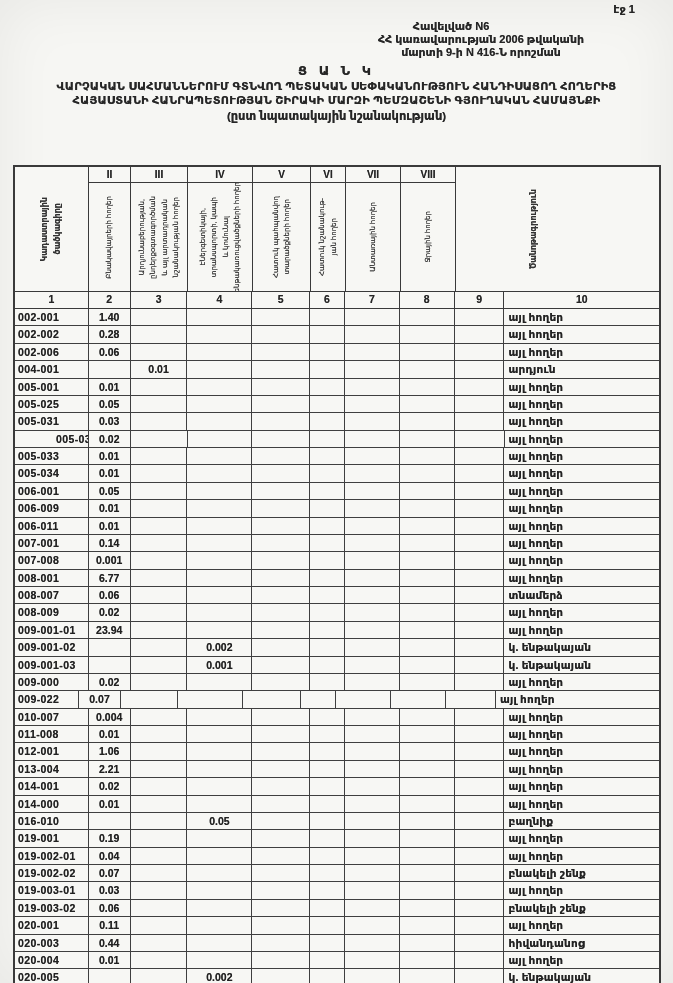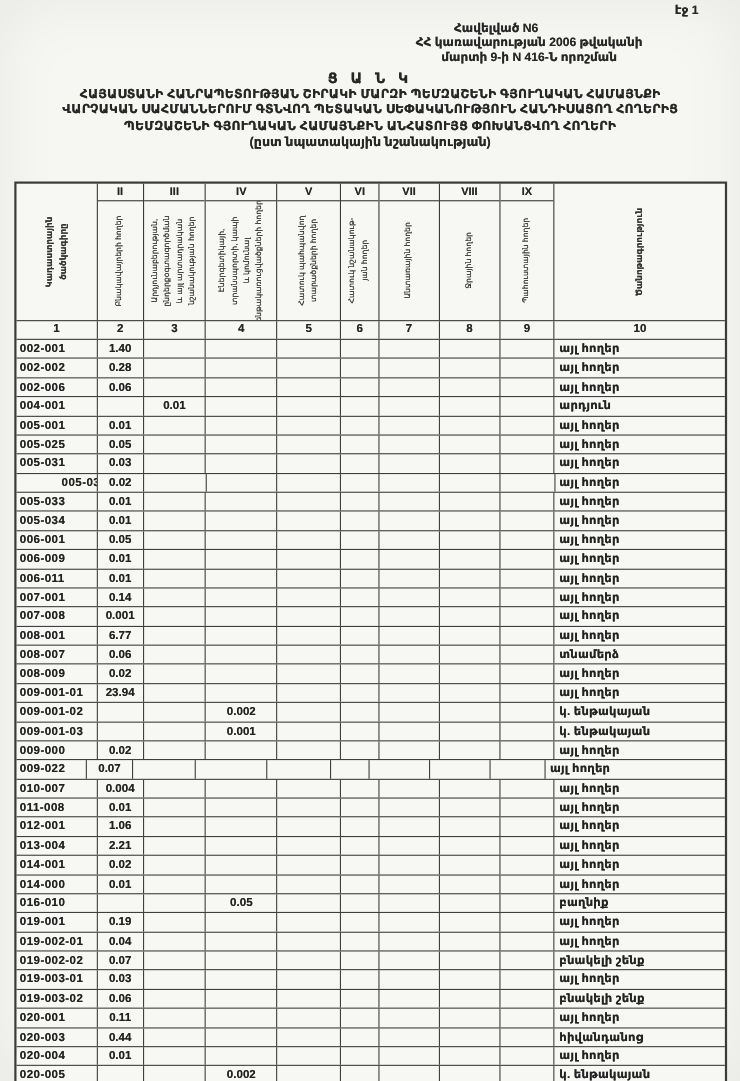--- a/index.html
+++ b/index.html
@@ -91,23 +91,22 @@
   <div class="page-label scan-text">էջ 1</div>
 
   <div class="appendix scan-text">
     <div>Հավելված N6</div>
     <div>ՀՀ կառավարության 2006 թվականի</div>
     <div>մարտի 9-ի N 416-Ն որոշման</div>
   </div>
 
   <div class="title-block scan-text">
     <div class="title-main">Ց Ա Ն Կ</div>
+    <div class="title-line">ՎԱՐՉԱԿԱՆ ՍԱՀՄԱՆՆԵՐՈՒՄ ԳՏՆՎՈՂ ՊԵՏԱԿԱՆ ՍԵՓԱԿԱՆՈՒԹՅՈՒՆ ՀԱՆԴԻՍԱՑՈՂ ՀՈՂԵՐԻՑ</div>
     <div class="title-line">ՀԱՅԱՍՏԱՆԻ ՀԱՆՐԱՊԵՏՈՒԹՅԱՆ ՇԻՐԱԿԻ ՄԱՐԶԻ ՊԵՄԶԱՇԵՆԻ ԳՅՈՒՂԱԿԱՆ ՀԱՄԱՅՆՔԻ</div>
-    <div class="title-line">ՎԱՐՉԱԿԱՆ ՍԱՀՄԱՆՆԵՐՈՒՄ ԳՏՆՎՈՂ ՊԵՏԱԿԱՆ ՍԵՓԱԿԱՆՈՒԹՅՈՒՆ ՀԱՆԴԻՍԱՑՈՂ ՀՈՂԵՐԻՑ</div>
-    <div class="title-line">ՊԵՄԶԱՇԵՆԻ ԳՅՈՒՂԱԿԱՆ ՀԱՄԱՅՆՔԻՆ ԱՆՀԱՏՈՒՅՑ ՓՈԽԱՆՑՎՈՂ ՀՈՂԵՐԻ</div>
     <div class="title-sub">(ըստ նպատակային նշանակության)</div>
   </div>
 
   <div class="tbl scan-text" id="land-table">
       <div class="hdr-top">
         <div class="hcol corner" style="width: 74px;">
           <div class="vert-wrap">
             <div class="vt big">Կադաստրային</div>
             <div class="vt big">ծածկագիրը</div>
           </div>
@@ -153,26 +152,20 @@
         <div class="hcol" style="width: 55px;">
           <div class="numeral">VII</div>
           <div class="vert-wrap">
             <div class="vt">Անտառային հողեր</div>
           </div>
         </div>
         <div class="hcol" style="width: 55px;">
           <div class="numeral">VIII</div>
           <div class="vert-wrap">
             <div class="vt">Ջրային հողեր</div>
-          </div>
-        </div>
-        <div class="hcol" style="width: 50px;">
-          <div class="numeral">IX</div>
-          <div class="vert-wrap">
-            <div class="vt">Պահուստային հողեր</div>
           </div>
         </div>
         <div class="hcol corner" style="width: 155px;">
           <div class="vert-wrap">
             <div class="vt big">Ծանոթագրություն</div>
           </div>
         </div>
       </div>
       <div class="numbers-row">
         <div class="ncell" style="width: 74px;">1</div>

